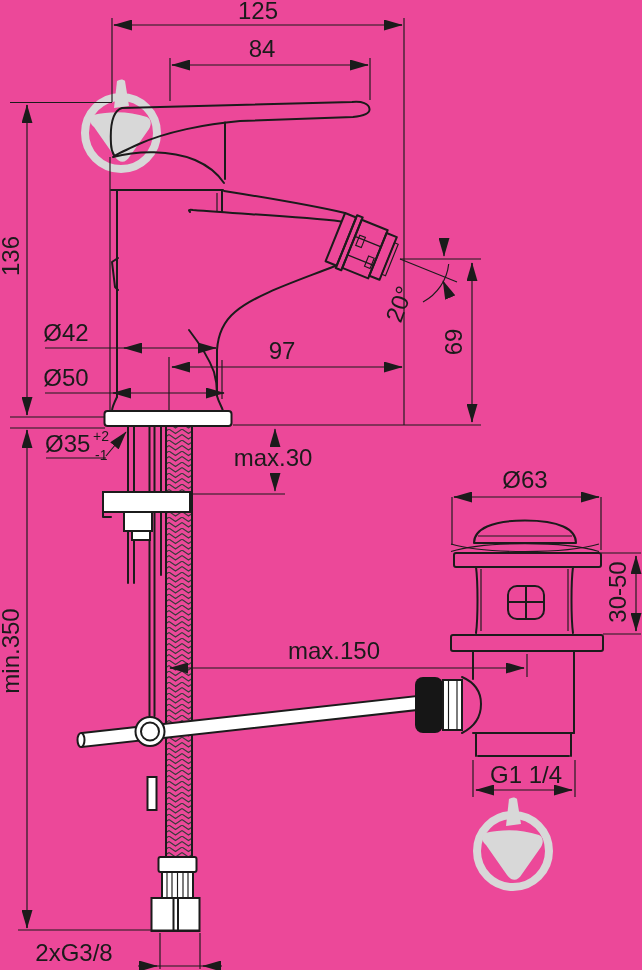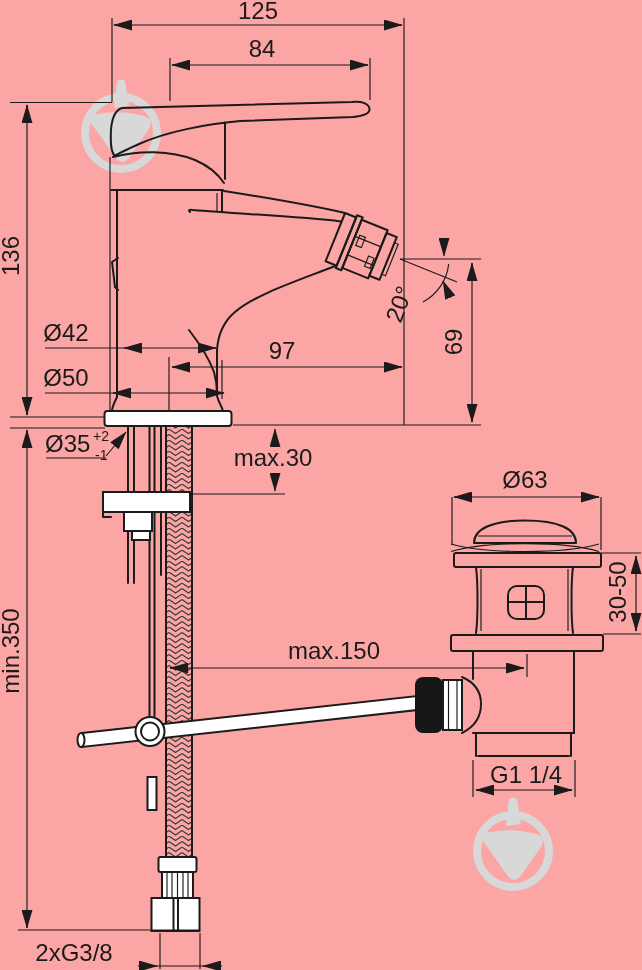--- a/index.html
+++ b/index.html
@@ -1,16 +1,16 @@
 <!DOCTYPE html>
 <html><head>
 <meta charset="utf-8">
 <style>
   html,body{margin:0;padding:0;background:#fff;}
-  .stage{position:relative;width:642px;height:970px;background:#fca5a5;overflow:hidden;
+  .stage{position:relative;width:642px;height:970px;background:#ec4899;overflow:hidden;
          font-family:"Liberation Sans", sans-serif;}
   svg{position:absolute;left:0;top:0;}
   text{font-family:"Liberation Sans", sans-serif;fill:#1b1b1b;font-size:24px;}
   .t14{font-size:14px;}
   .ln{stroke:#1b1b1b;stroke-width:2;fill:none;stroke-linecap:round;stroke-linejoin:round;}
   .tn{stroke:#1b1b1b;stroke-width:1.15;fill:none;stroke-linecap:butt;}
   .ar{stroke:#1b1b1b;stroke-width:1.15;fill:none;marker-end:url(#ah);}
   .wf{fill:#ffffff;stroke:#1b1b1b;stroke-width:2;}
   .blk{fill:#161616;stroke:none;}
   .wmfill{fill:#d8d8d8;}

